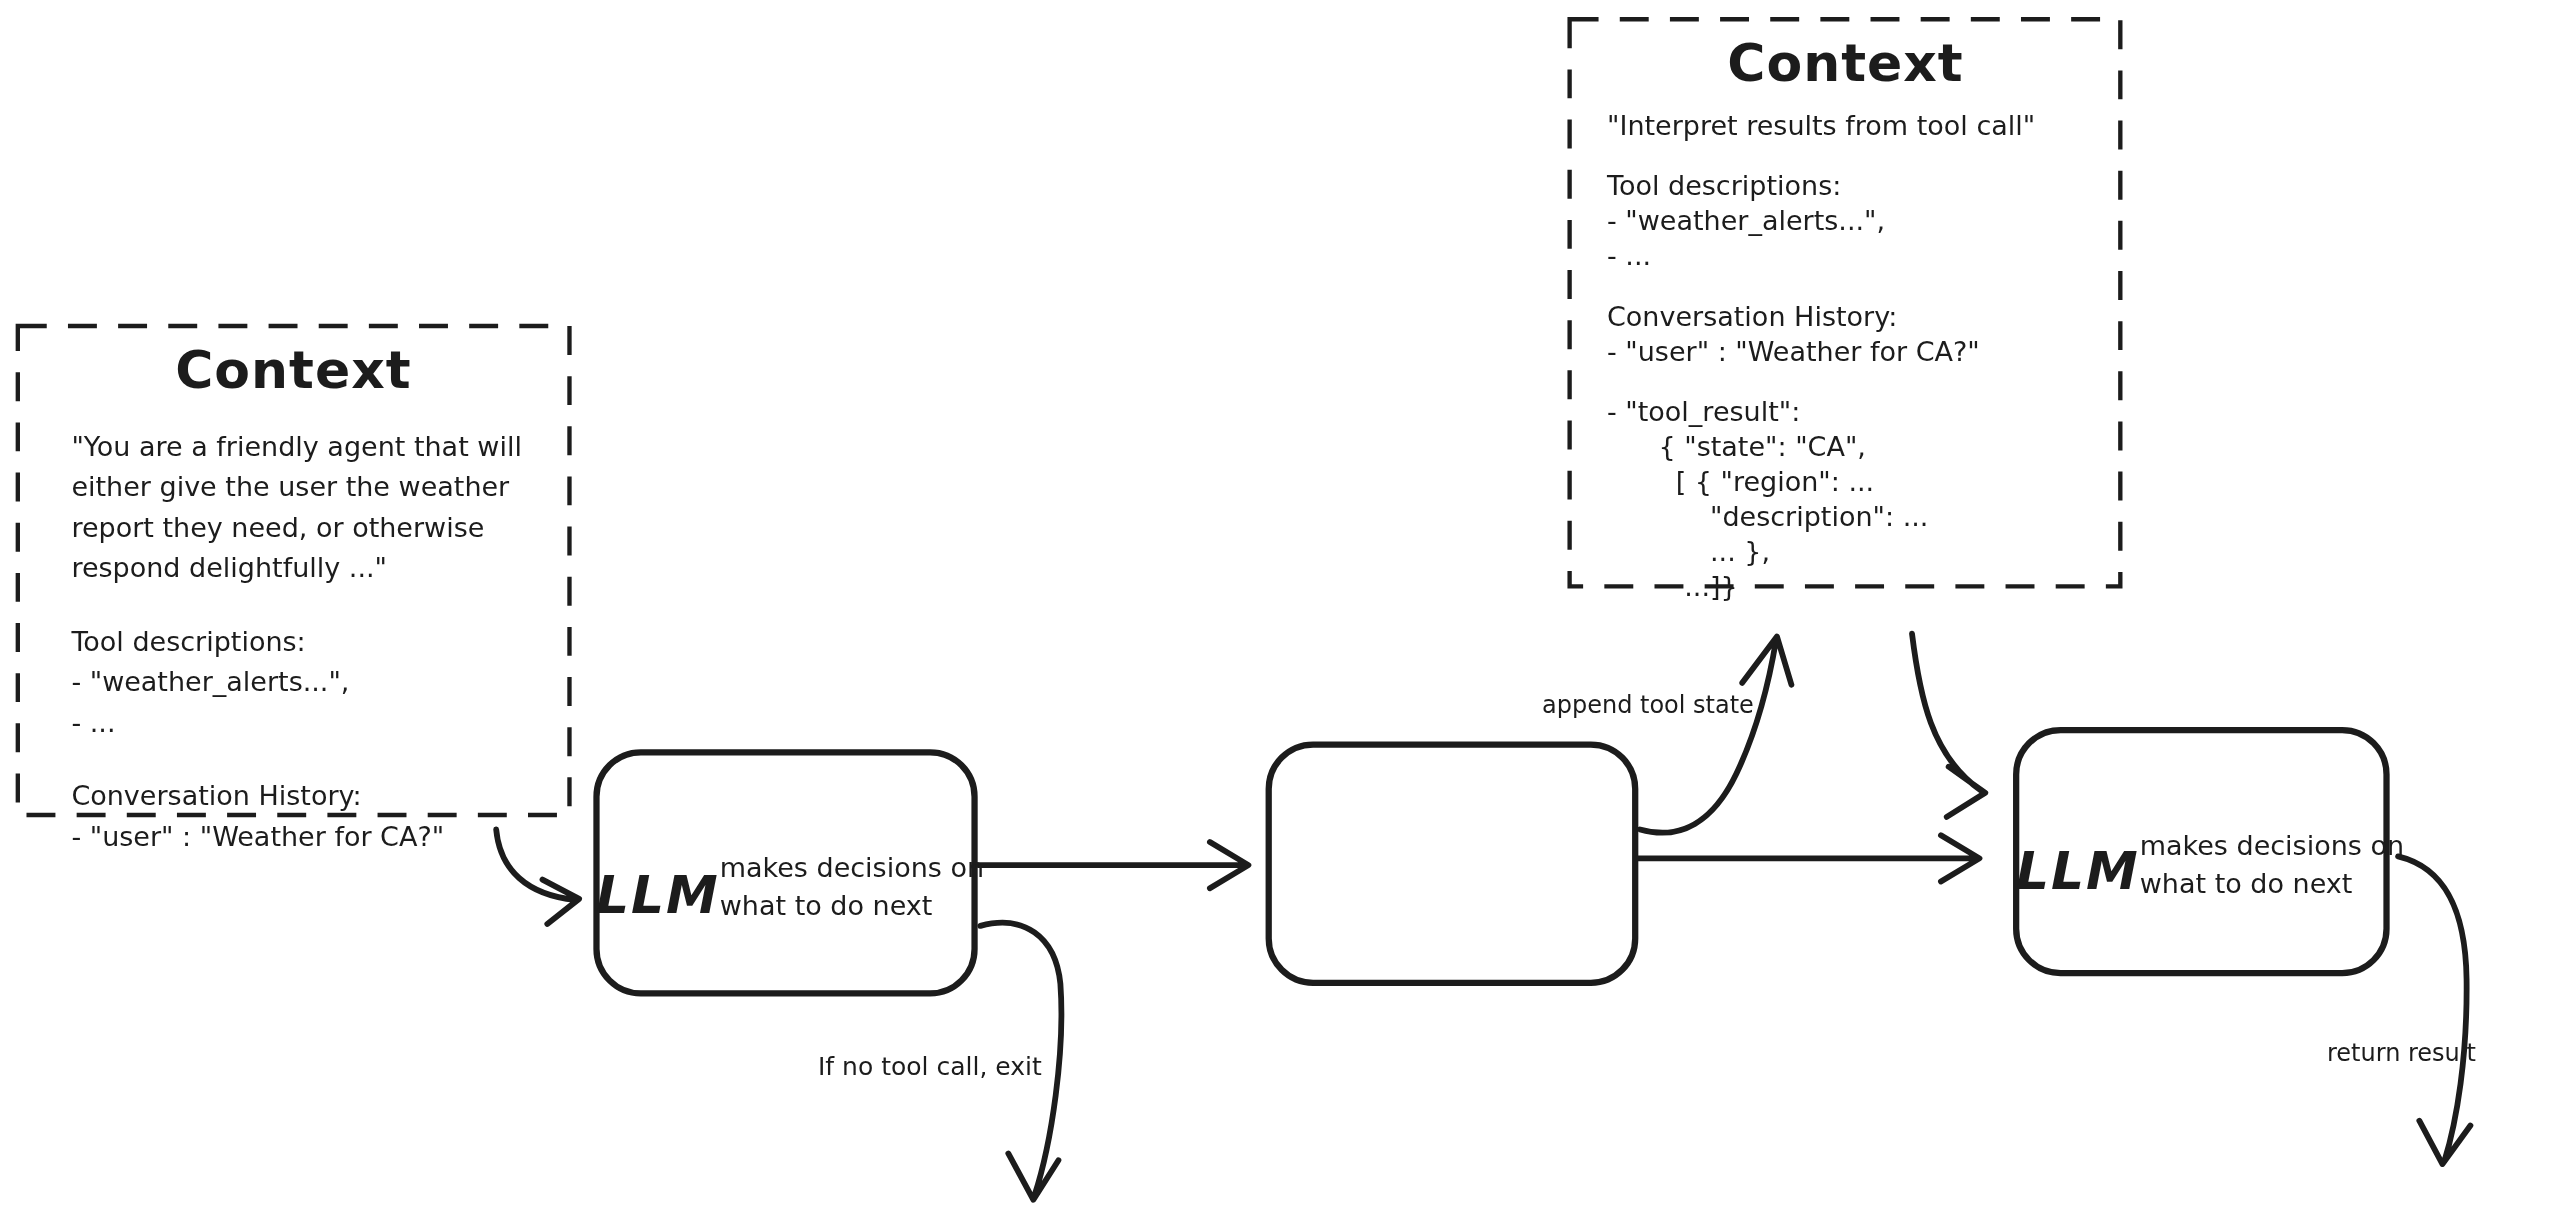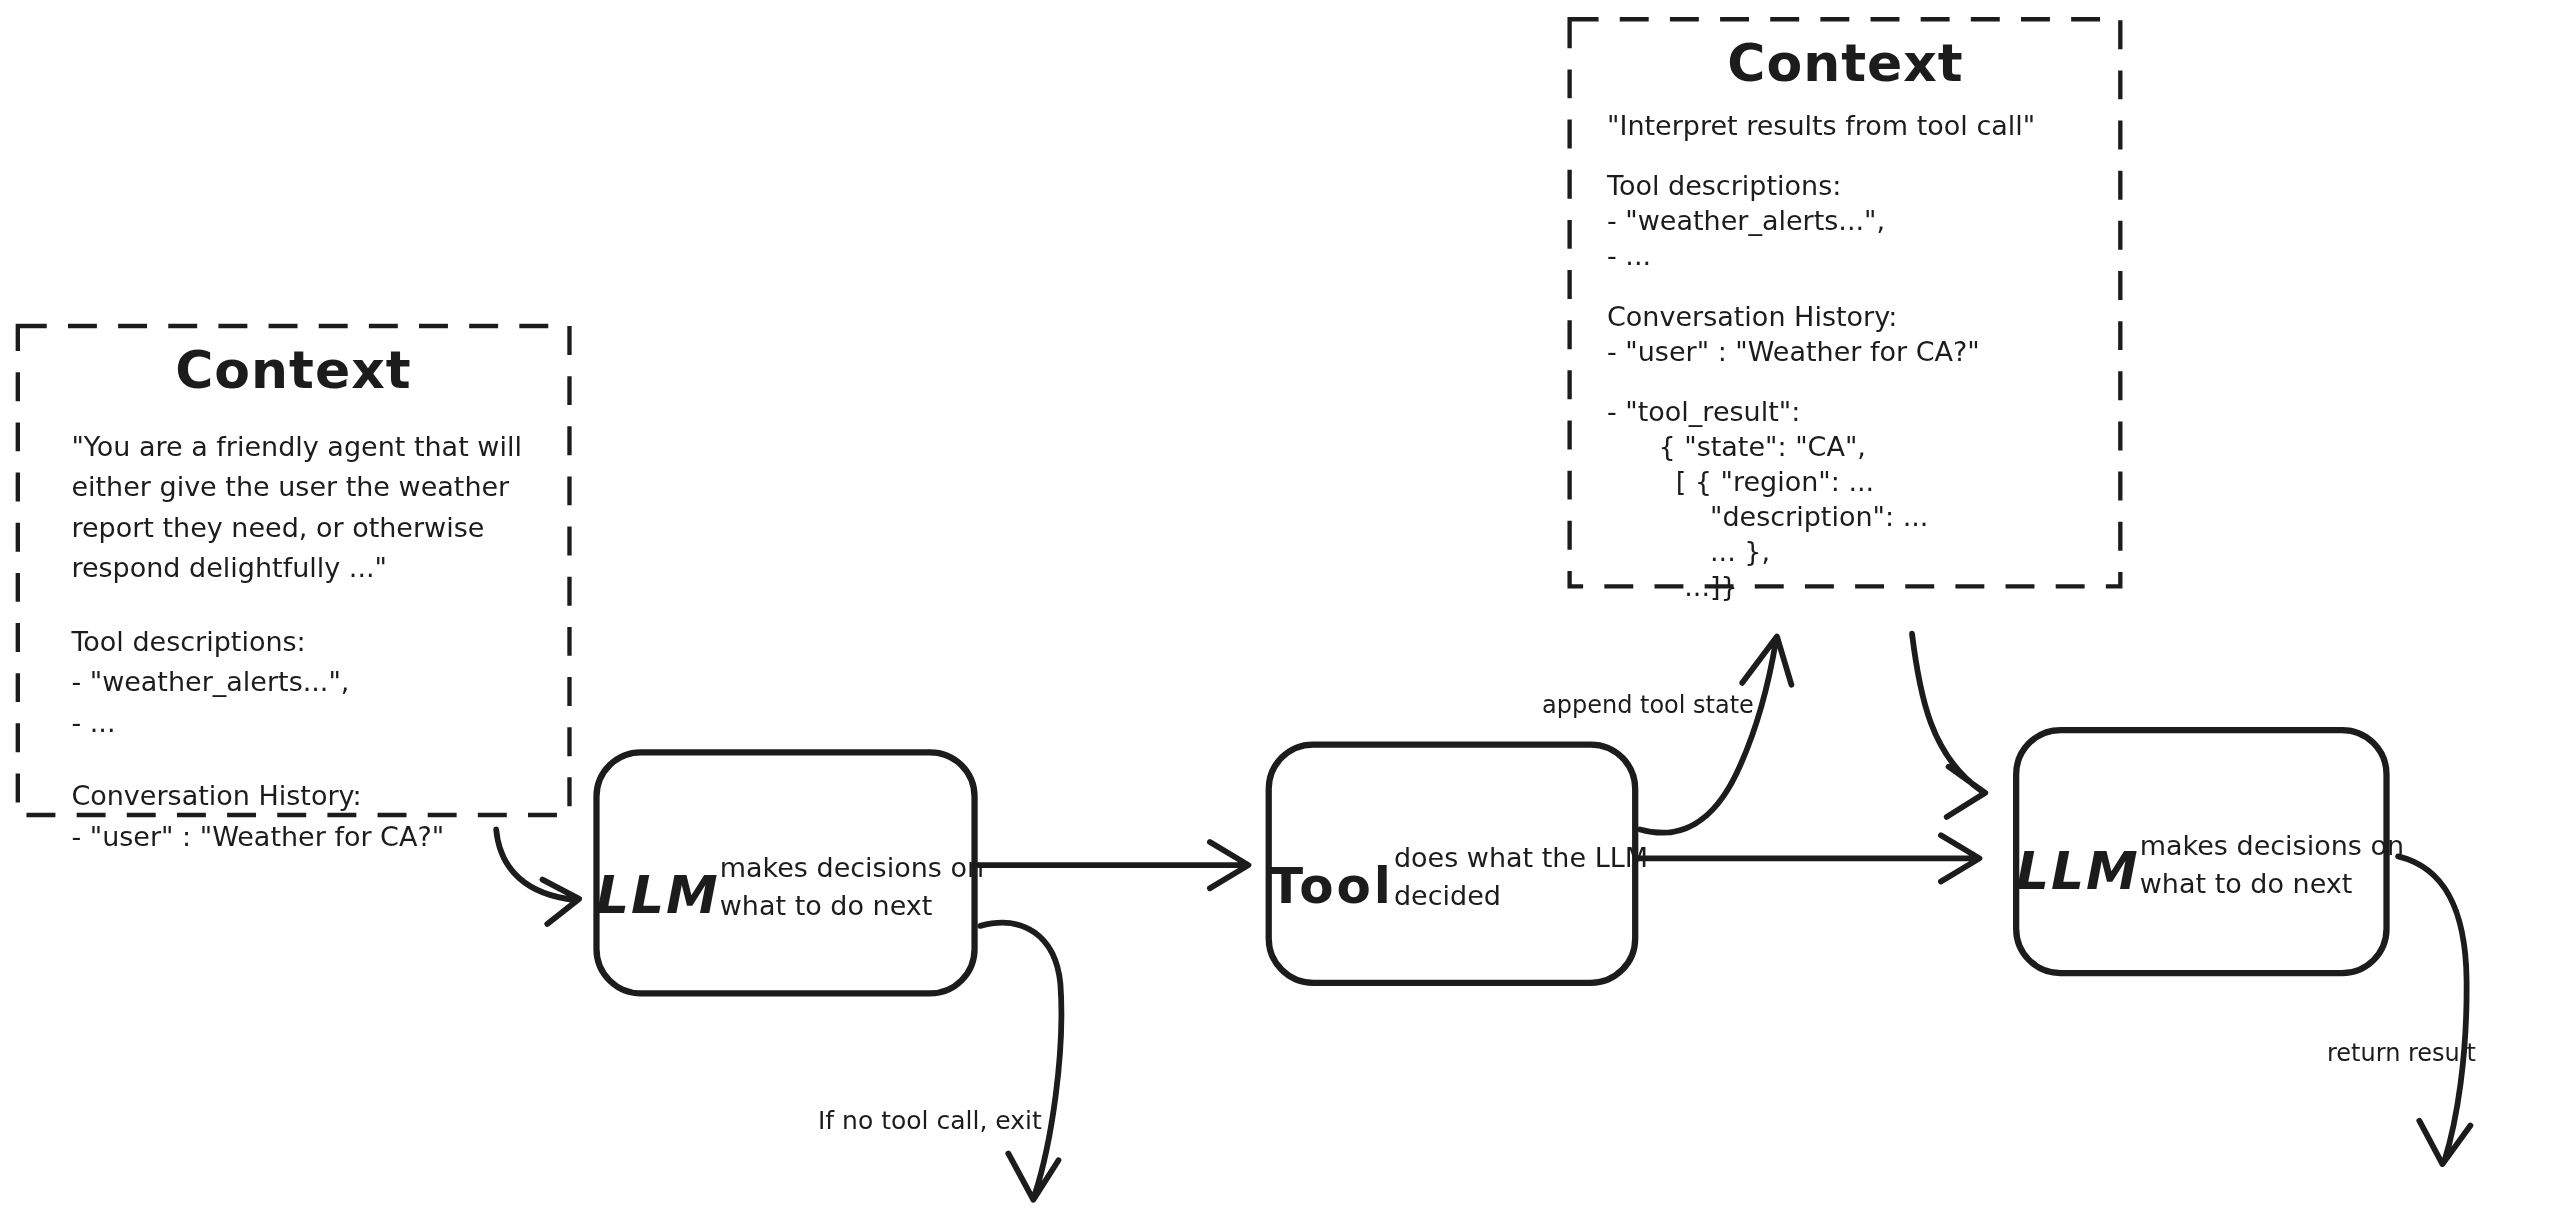--- a/index.html
+++ b/index.html
@@ -114,30 +114,25 @@
          ...]}</pre>
     </div>
   </div>
 
   <div class="node llm1" style="left:596px;top:753px;width:378px;height:241px;">
     <div class="node-title">LLM</div>
     <pre class="node-desc">makes decisions on
 what to do next</pre>
   </div>
 
-  <div class="node tool" style="left:1269px;top:745px;width:367px;height:238px;">
-    <div class="node-title upright">Tool</div>
-    <pre class="node-desc">does what the LLM
-decided</pre>
-  </div>
 
   <div class="node llm2" style="left:2016px;top:730px;width:370px;height:243px;">
     <div class="node-title">LLM</div>
     <pre class="node-desc">makes decisions on
 what to do next</pre>
   </div>
 
   <div class="edge-label" style="left:1542px;top:691px;">append tool state</div>
-  <div class="edge-label" style="left:818px;top:1106px;font-size:25px;">If no tool call, exit</div>
+  <div class="edge-label" style="left:818px;top:1052px;font-size:25px;">If no tool call, exit</div>
   <div class="edge-label" style="left:2327px;top:1015px;margin-top:24px;">return result</div>
 
 </div>
 
 
 </body></html>

